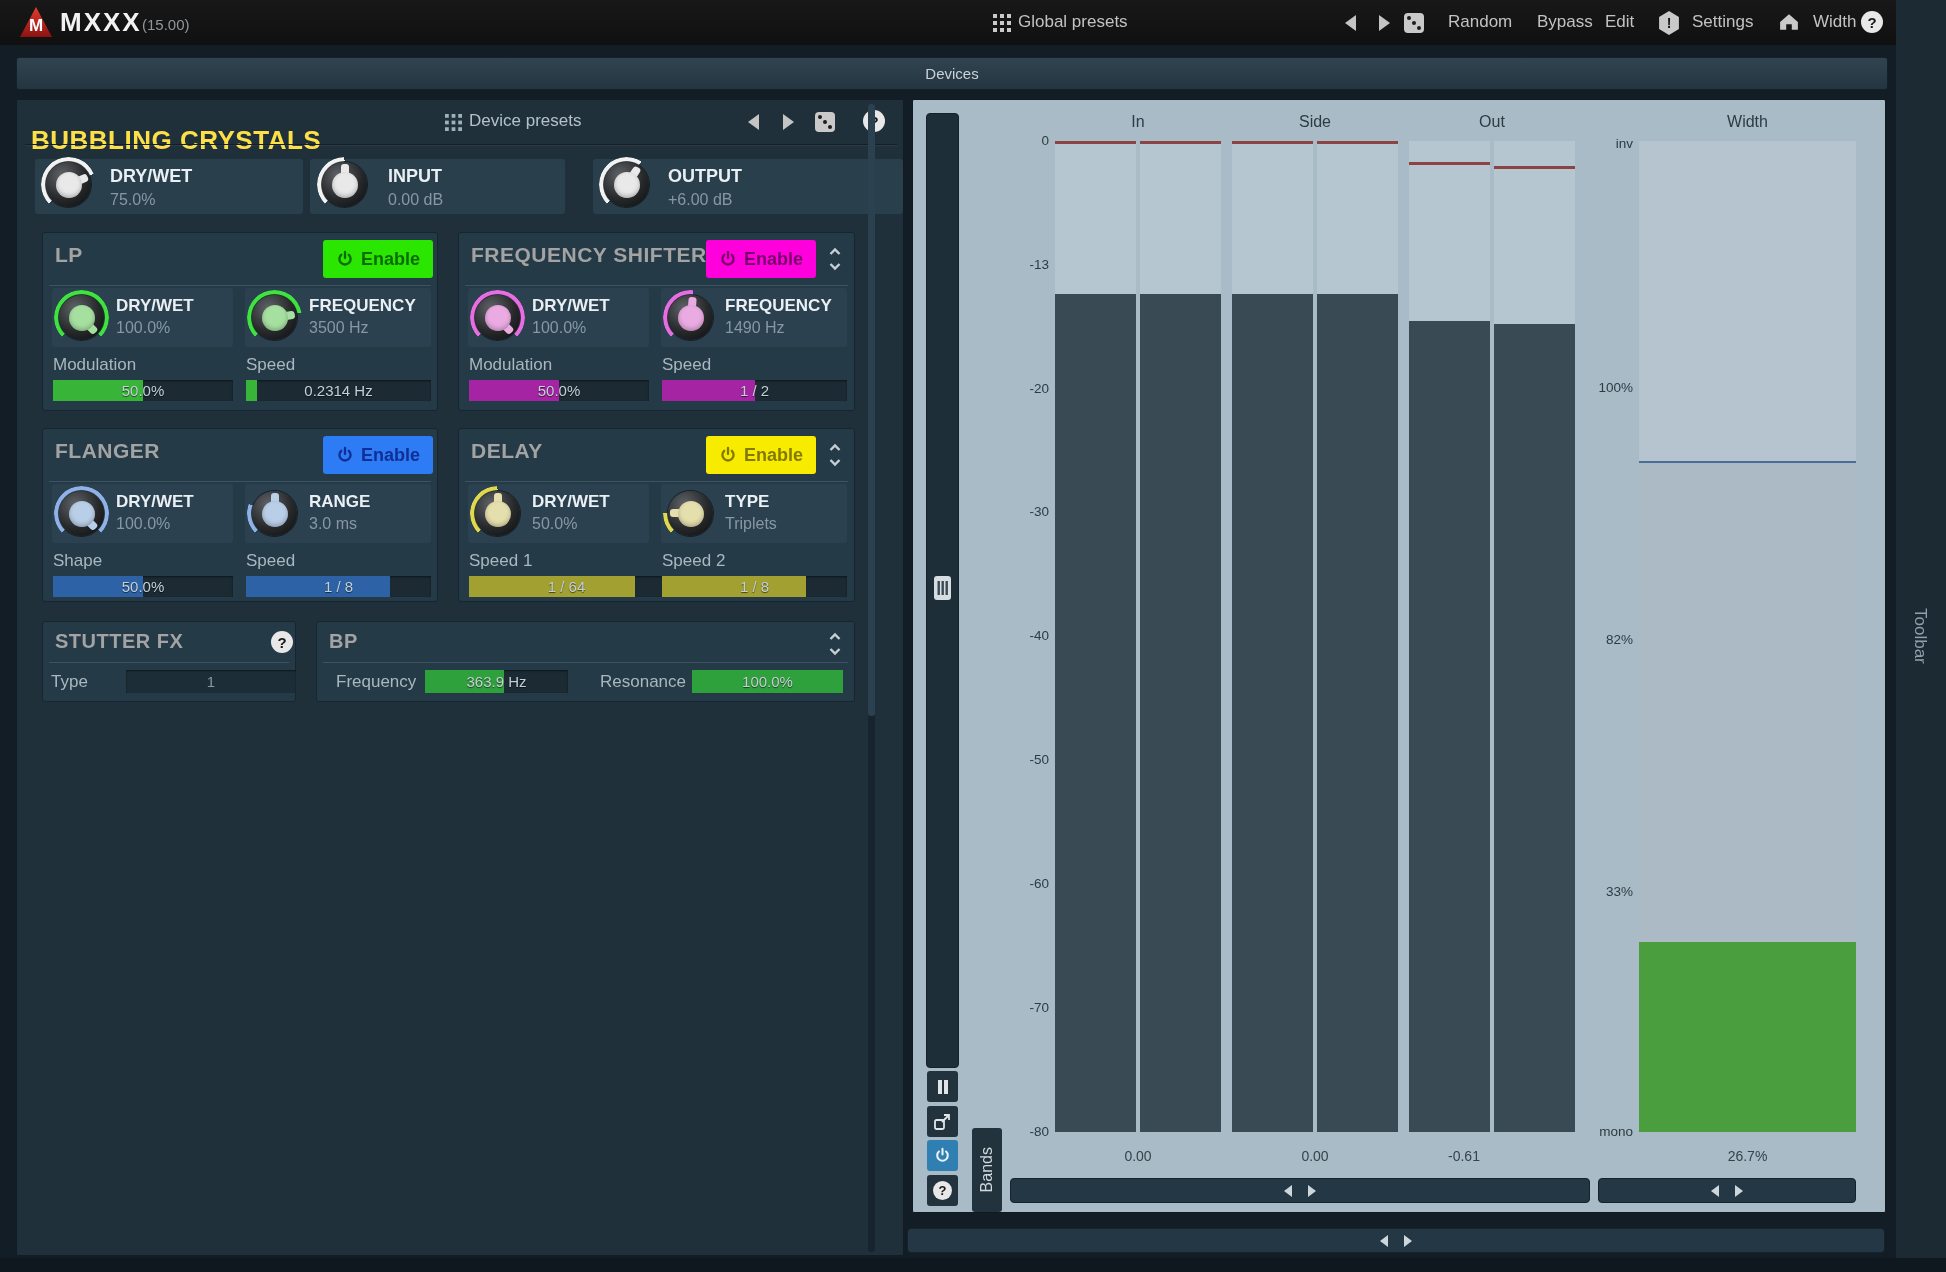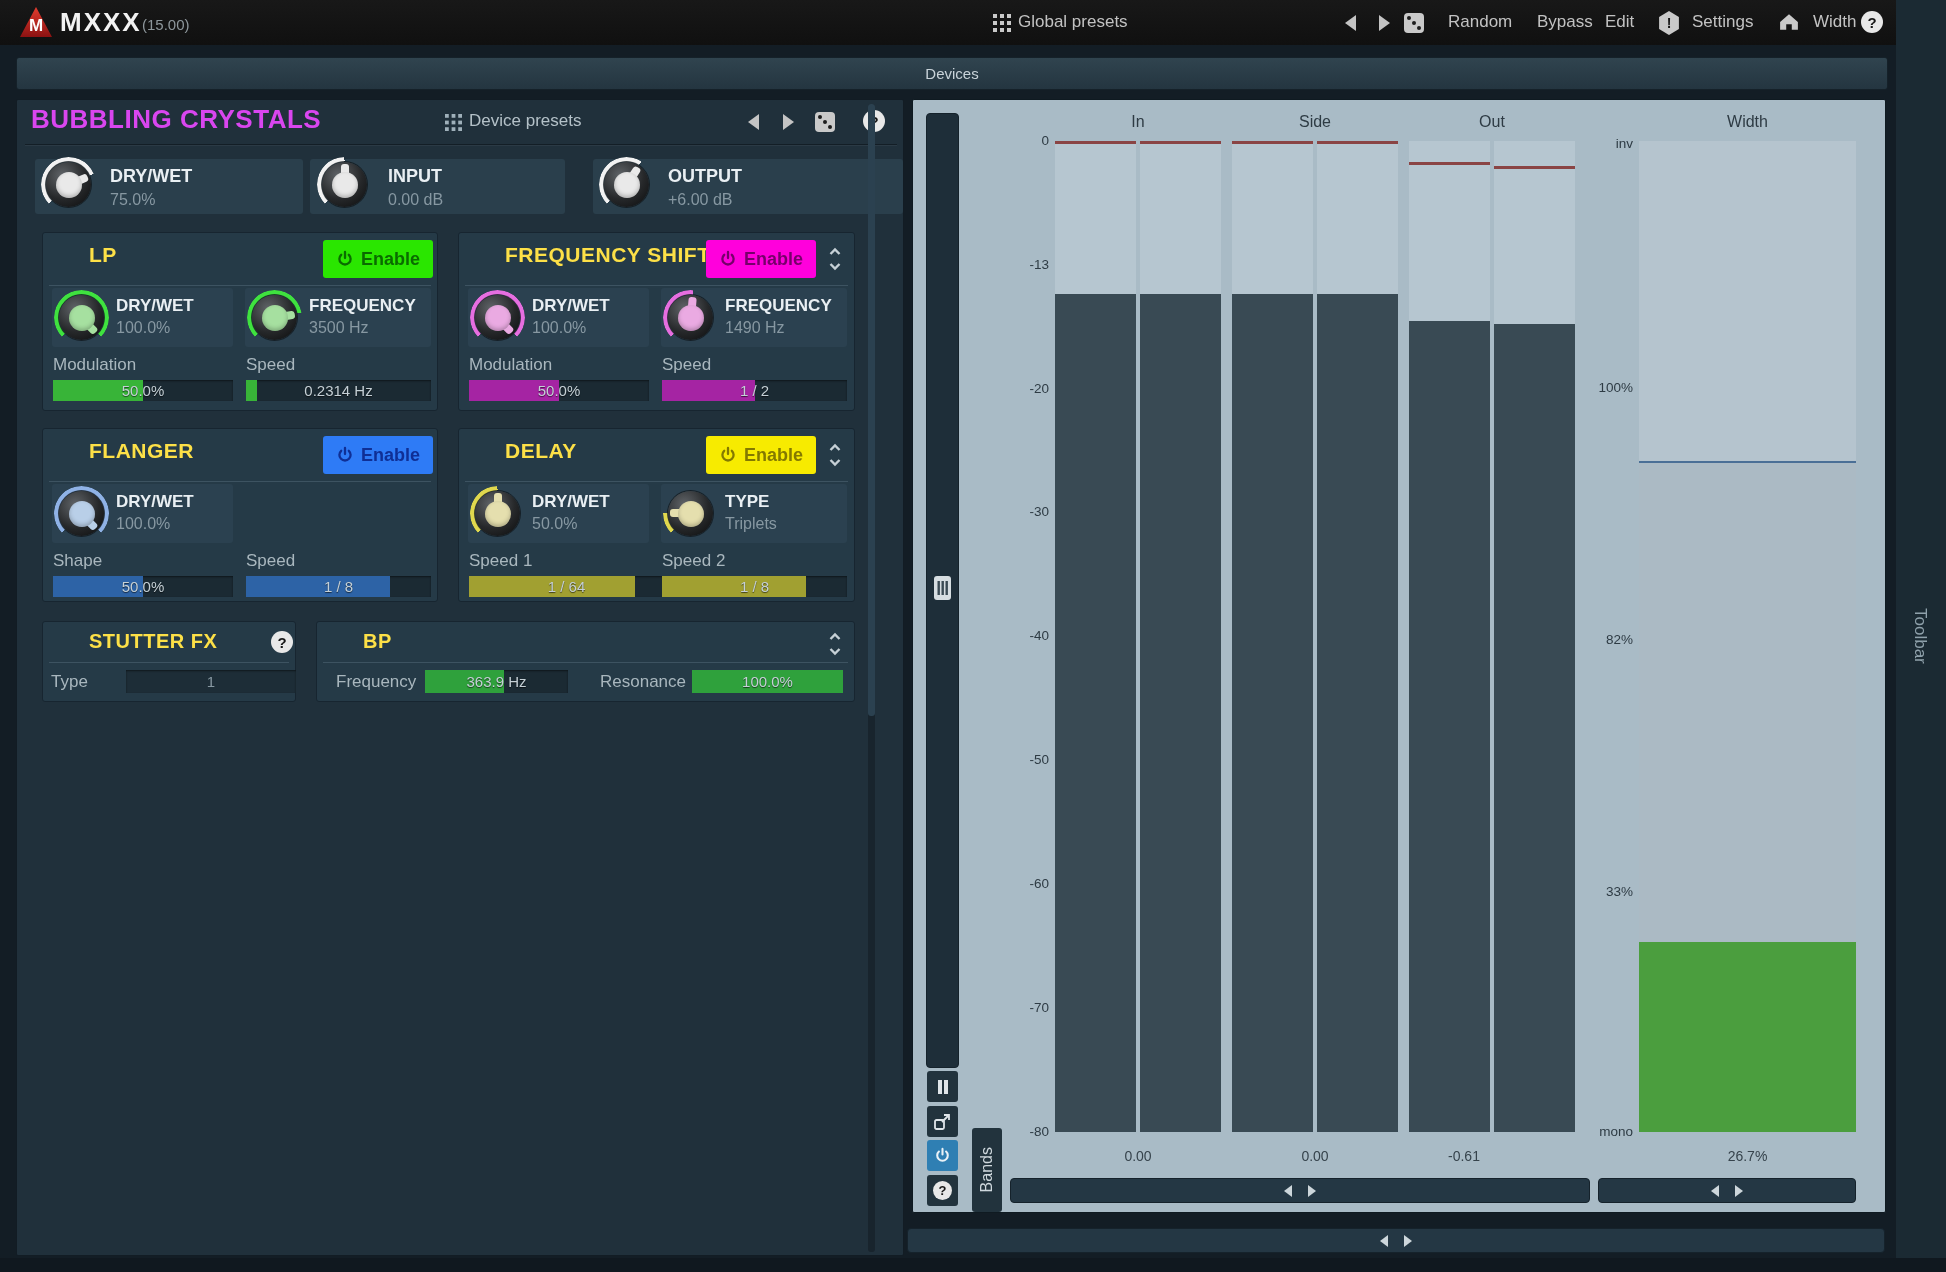--- a/index.html
+++ b/index.html
@@ -34,22 +34,22 @@
 
   
   .tabbar { position:absolute; left:16px; top:57px; width:1872px; height:33px; border-radius:3px;
     background:linear-gradient(#30444f,#243540); border:1px solid #152129;
     display:flex; align-items:center; justify-content:center;
     color:#c9d3d9; font-size:15px; }
 
   
   .devpanel { position:absolute; left:16px; top:99px; width:888px; height:1157px;
     background:#20303b; border:1px solid #121c24; border-radius:2px; }
-  .dp-title { position:absolute; left:14px; top:4px; font-size:26px; font-weight:700;
-    color:#d946ef; letter-spacing:.5px; }
+  .dp-title { position:absolute; left:14px; top:25px; font-size:26px; font-weight:700;
+    color:#fde047; letter-spacing:.5px; }
   .dp-presets { position:absolute; left:452px; top:11px; font-size:17px; color:#b4c1c8; }
   .hr1 { position:absolute; left:8px; top:44px; width:872px; height:1px; background:#131e26;
     box-shadow:0 1px 0 rgba(255,255,255,.05); }
 
   .masterbox { position:absolute; top:59px; height:55px; background:#2a3f4c; border-radius:3px; }
   .mk-label { position:absolute; font-size:18px; font-weight:700; color:#e9eff3; }
   .mk-value { position:absolute; font-size:16px; color:#8798a2; }
 
   
   .knob { position:absolute; width:55px; height:55px; }
@@ -63,21 +63,21 @@
   .k-point { position:absolute; inset:5px; transform:rotate(var(--p)); }
   .k-point::after { content:''; position:absolute; left:calc(50% - 4px); top:4%; width:8px;
     height:42%; background:var(--dot); border-radius:3px; }
   .k-dot { position:absolute; left:50%; top:50%; width:26px; height:26px; margin:-13px 0 0 -13px;
     border-radius:50%; background:radial-gradient(circle at 40% 32%, var(--dot), var(--dot));
     box-shadow:inset 0 -2px 4px rgba(0,0,0,.25); }
 
   
   .mod { position:absolute; background:#253a47; border:1px solid #172530; border-radius:3px; }
   .mod-name { position:absolute; left:12px; top:10px; font-size:21px; font-weight:700;
-    color:#fde047; letter-spacing:.5px;margin-left:34px; }
+    color:#a3a3a3; letter-spacing:.5px; }
   .enable { position:absolute; top:7px; height:38px; display:flex; align-items:center; gap:7px;
     padding:0 13px; border:none; border-radius:3px; font-family:inherit;
     font-size:18px; font-weight:700; cursor:pointer; }
   .mod-hr { position:absolute; left:6px; right:6px; top:52px; height:1px;
     background:rgba(150,175,190,.22); }
   .kgroup { position:absolute; top:55px; height:59px; background:#2b4150; border-radius:3px; }
   .kg-label { position:absolute; left:64px; top:8px; font-size:17px; font-weight:700; color:#e9eff3; }
   .kg-value { position:absolute; left:64px; top:31px; font-size:16px; color:#8798a2; }
   .sl-label { position:absolute; top:122px; font-size:17px; color:#a9b7be; }
   .hbar { position:absolute; top:147px; height:21px; background:#1b2a33;
@@ -347,20 +347,30 @@
     <div class="kgroup" style="left:9px;width:181px">
       <div class="knob" style="left:2px;top:2px;--arc:270deg;--p:135deg;--ring:#8fb2e6;--dot:#b9cfe8">
         <div class="k-ring"></div>
           <div class="k-body"></div>
           <div class="k-point"></div>
           <div class="k-dot"></div>
         </div>
       <div class="kg-label">DRY/WET</div>
       <div class="kg-value">100.0%</div>
     </div>
+    <div class="kgroup" style="left:202px;width:186px">
+      <div class="knob" style="left:2px;top:2px;--arc:65deg;--p:0deg;--ring:#8fb2e6;--dot:#b9cfe8">
+        <div class="k-ring"></div>
+          <div class="k-body"></div>
+          <div class="k-point"></div>
+          <div class="k-dot"></div>
+        </div>
+      <div class="kg-label">RANGE</div>
+      <div class="kg-value">3.0 ms</div>
+    </div>
     <div class="sl-label" style="left:10px">Shape</div>
     <div class="sl-label" style="left:203px">Speed</div>
     <div class="hbar" style="left:10px;width:180px">
       <div class="fill" style="width: 50%;"></div>
       <span class="btext">50.0%</span>
     </div>
     <div class="hbar" style="left:203px;width:185px">
       <div class="fill" style="width: 78%;"></div>
       <span class="btext">1 / 8</span>
     </div>

